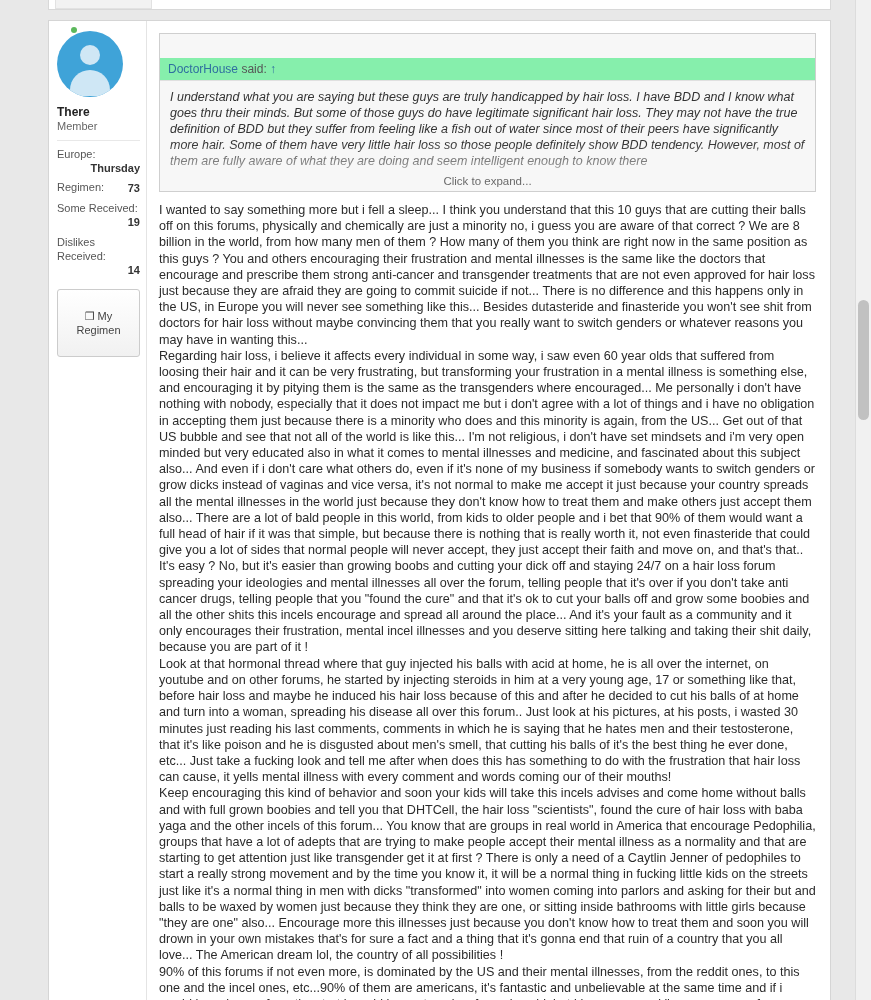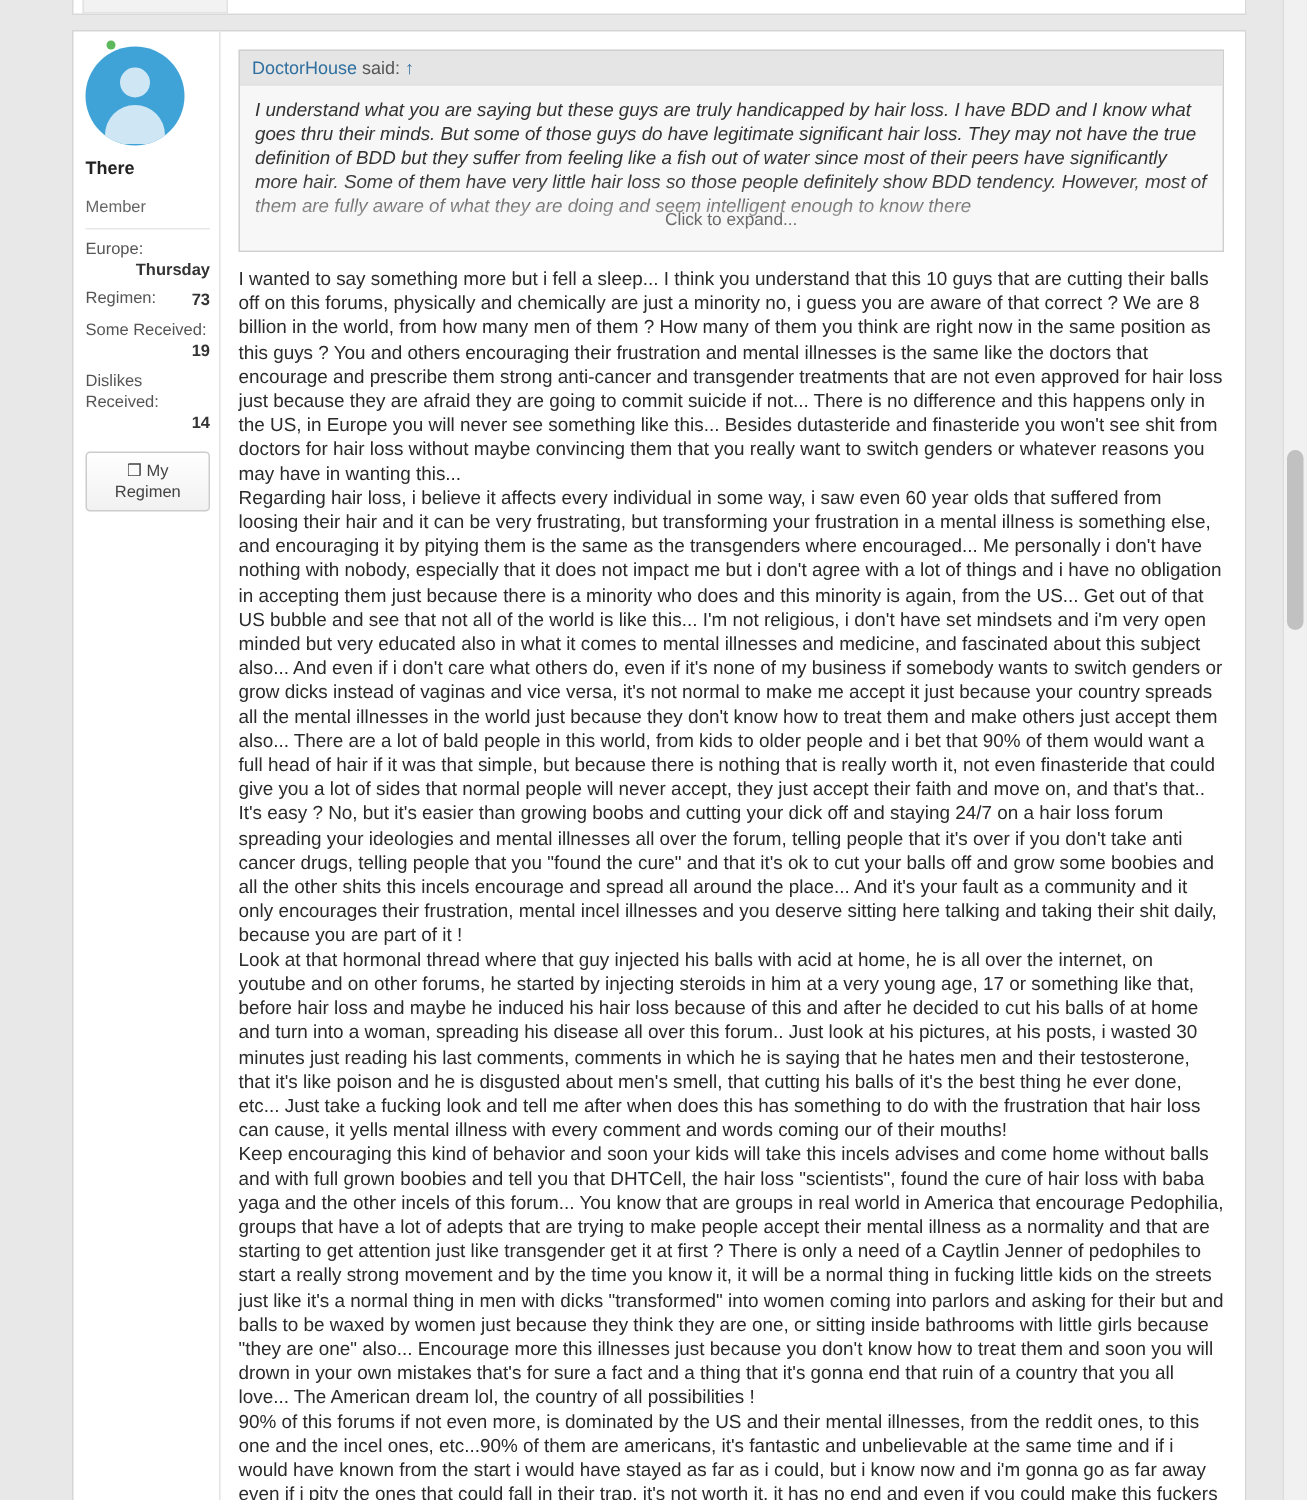--- a/index.html
+++ b/index.html
@@ -103,21 +103,20 @@
     font-weight: bold;
     font-size: 12px;
     color: #222;
     line-height: 14px;
   }
   .usertitle {
     font-size: 11px;
     color: #666;
     line-height: 15px;
     margin-bottom: 6px;
-    margin-top: 12px;
   }
   .userdiv {
     border-top: 1px solid #e8e8e8;
     margin: 4px 0 6px 0;
   }
   .stat-block {
     overflow: hidden;
     margin-bottom: 6px;
   }
   .stat-label {
@@ -132,21 +131,21 @@
     line-height: 14px;
   }
   .regimen-btn {
     display: block;
     margin-top: 12px;
     border: 1px solid #cccccc;
     background: linear-gradient(#ffffff, #f1f1f1);
     border-radius: 3px;
     font-size: 11px;
     color: #444;
-    padding: 5px 4px;
+    padding: 19px 4px;
     text-align: center;
     line-height: 14px;
     cursor: pointer;
   }
   .regimen-btn .tag-icon {
     display: inline-block;
     margin-right: 3px;
     transform: rotate(0deg);
   }
   .content {
@@ -159,21 +158,22 @@
     border: 1px solid #cfcfcf;
     background: #f7f7f7;
     margin-bottom: 10px;
     position: relative;
   }
   .quote-head {
     border-bottom: 1px solid #e0e0e0;
     padding: 4px 8px;
     font-size: 12px;
     color: #2f6f9f;
-    background: #e5e5e5;
+    background: #86efac;
+    margin-top: 24px;
   }
   .quote-head .qname {
     color: #2f6f9f;
     cursor: pointer;
   }
   .quote-head .said {
     color: #555;
   }
   .quote-body {
     padding: 8px 10px 22px 10px;
@@ -187,21 +187,21 @@
   }
   .quote-fade {
     position: absolute;
     left: 0; right: 0; bottom: 0;
     height: 48px;
     background: linear-gradient(rgba(247,247,247,0), rgba(247,247,247,1));
     pointer-events: none;
   }
   .expand {
     position: absolute;
-    bottom: 12px;
+    bottom: 2px;
     left: 0;
     width: 100%;
     text-align: center;
     font-size: 11.5px;
     color: #6a6a6a;
     font-style: normal;
     cursor: pointer;
   }
   .msg {
     font-size: 12.6px;

